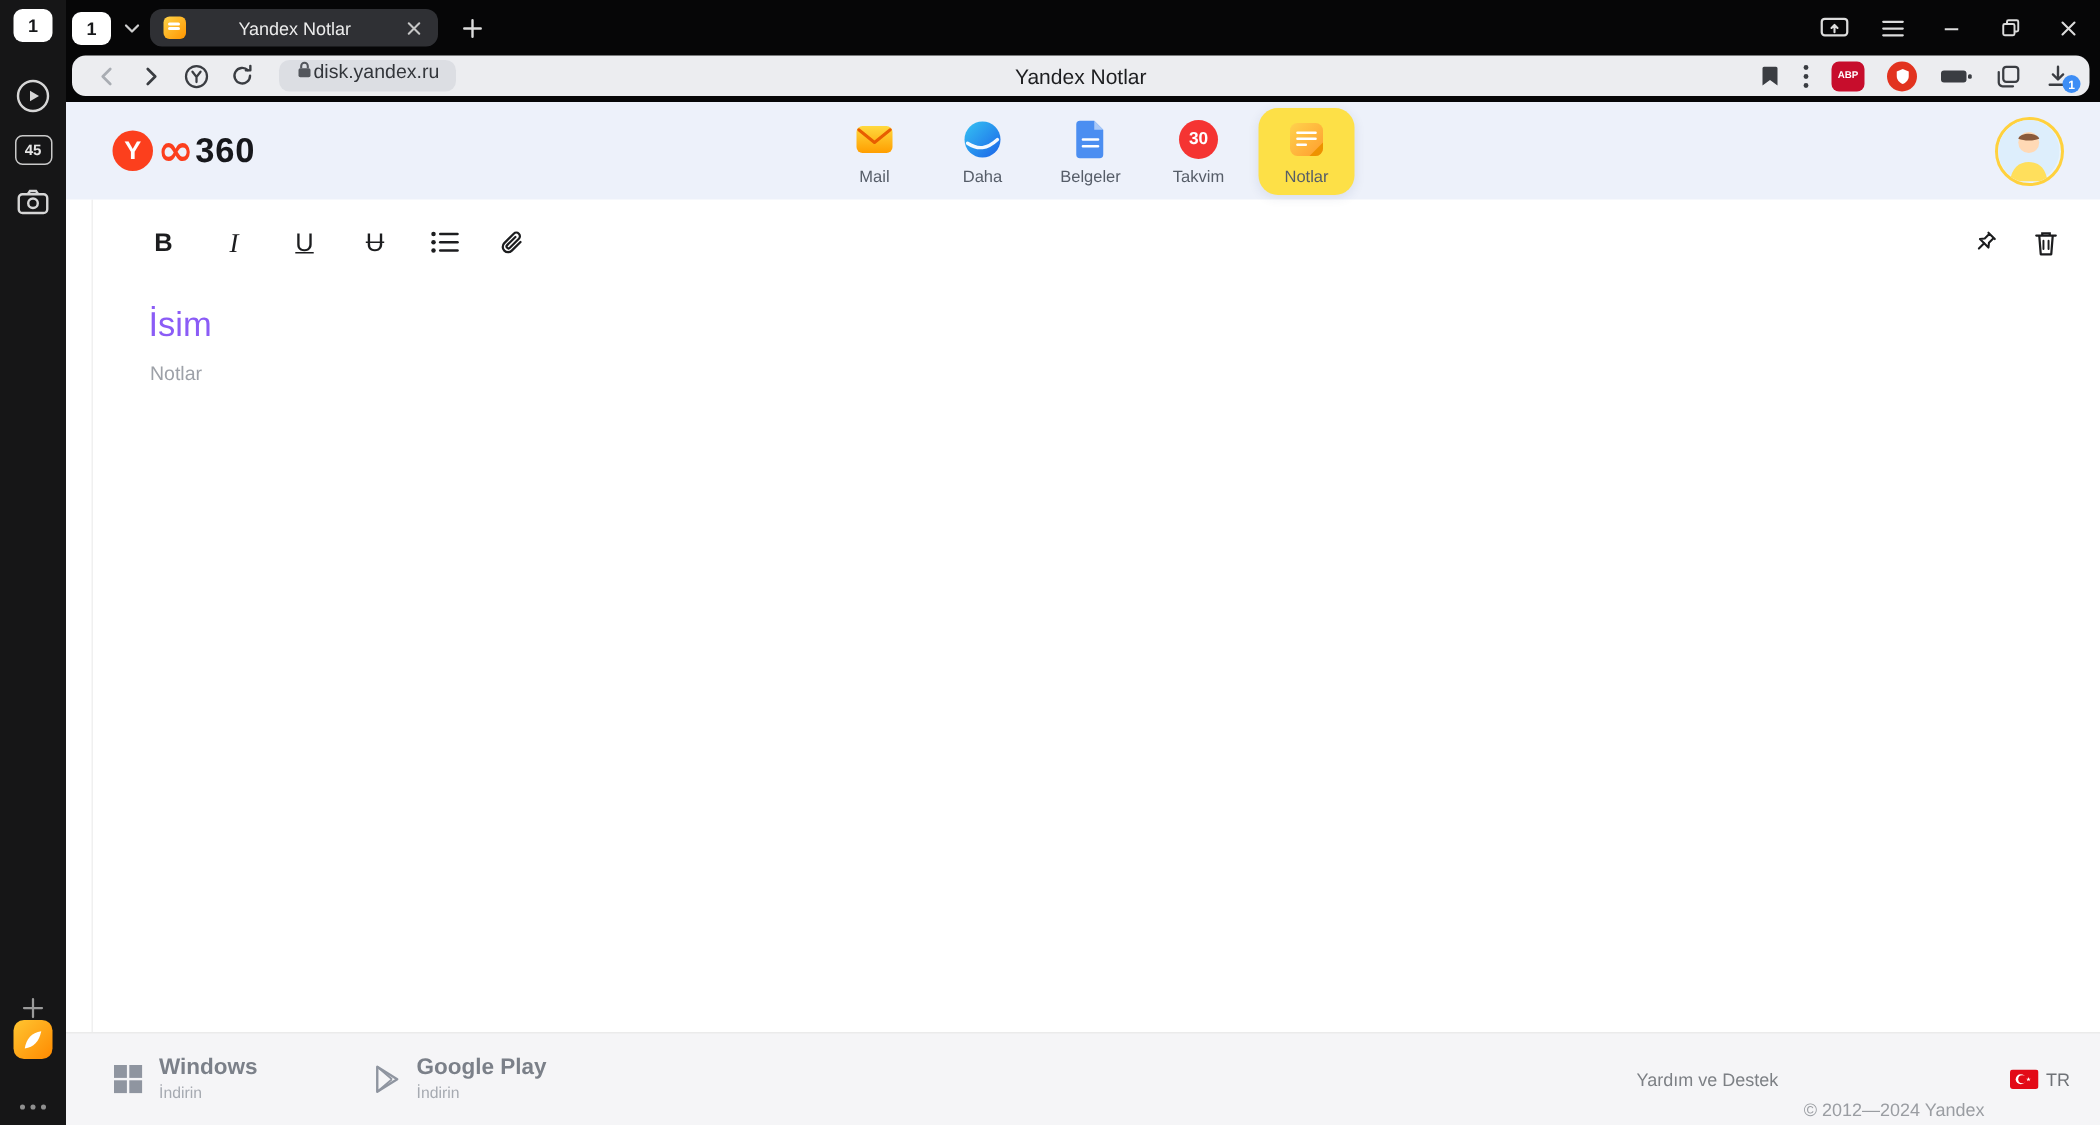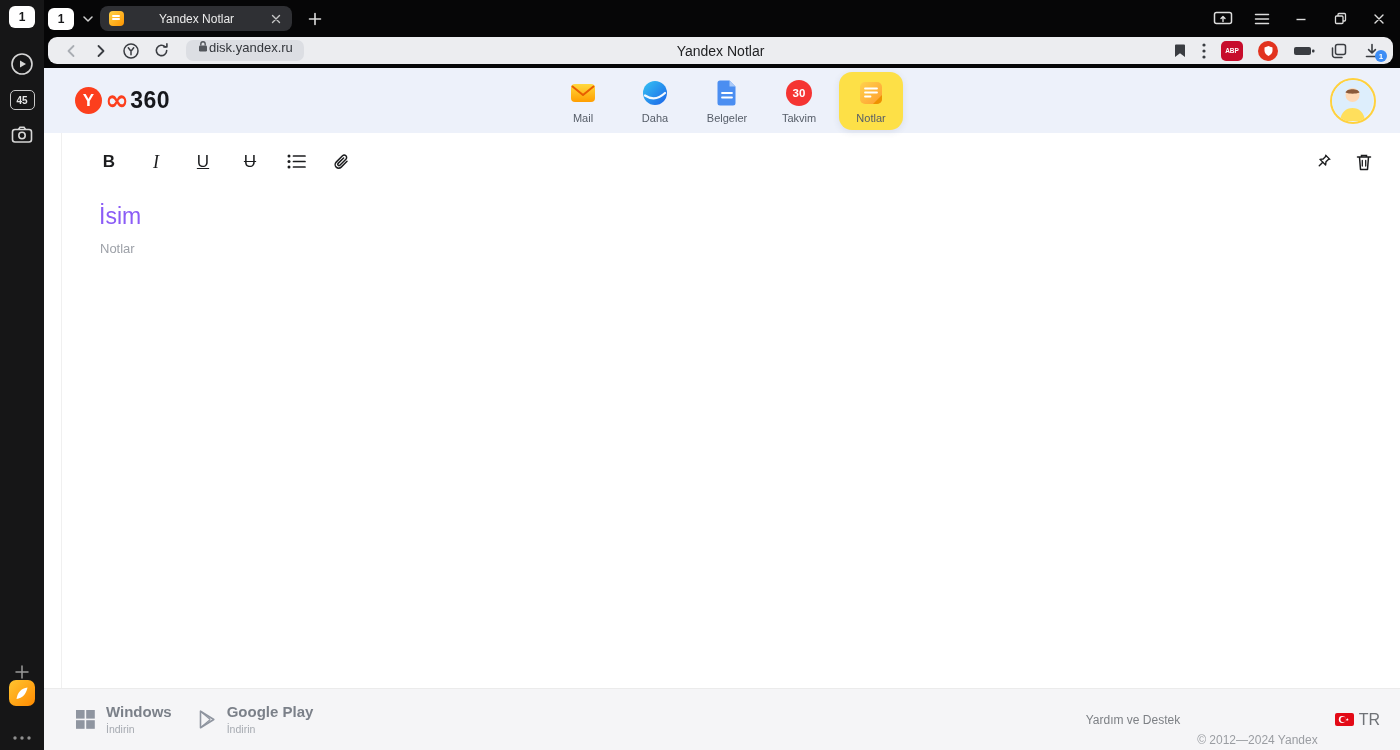--- a/index.html
+++ b/index.html
@@ -99,28 +99,28 @@
   .fmt.strike { text-decoration:line-through; }
   .tb-icon { margin-right:27px; cursor:pointer; display:flex; }
   .tb-spacer { flex:1; }
   .tb-right { margin-right:0; margin-left:23px; cursor:pointer; display:flex; }
   .editor-title { margin:13px 14px 0 37px; font-size:23px; font-weight:400; color:#8b5cf6; cursor:text; min-height:28px; }
   .editor-text { margin:10px 0 0 38px; font-size:13px; color:#9da1a8; cursor:text; }
 
   .footer { flex:0 0 62px; background:#f5f5f7; border-top:1px solid #ebebeb; display:flex; align-items:center;
             padding:0 20px 0 32px; }
   .store { display:flex; align-items:center; gap:11px; cursor:pointer; }
-  .store + .store { margin-left:27px; }
+  .store + .store { margin-left:78px; }
   .store-title { font-size:15px; font-weight:700; color:#7b8089; line-height:1.1; }
   .store-sub { font-size:10.5px; color:#a6aab1; margin-top:2px; }
   .foot-right { margin-left:auto; display:flex; align-items:center; gap:17px; }
   .help { font-size:12px; color:#7d8085; cursor:pointer; }
   .copyright { font-size:12px; color:#9a9da2;margin-top:40px; }
   .lang { display:flex; align-items:center; gap:5px; cursor:pointer; }
-  .lang-label { font-size:16px; color:#6f7277; }
+  .lang-label { font-size:12px; color:#6f7277; }
 </style>
 </head>
 <body>
 
 <div id="sidebar">
   <div class="sb-tabs">
     <span>1</span>
   </div>
   <div class="sb-item">
     <svg width="24" height="24" viewBox="0 0 24 24">

